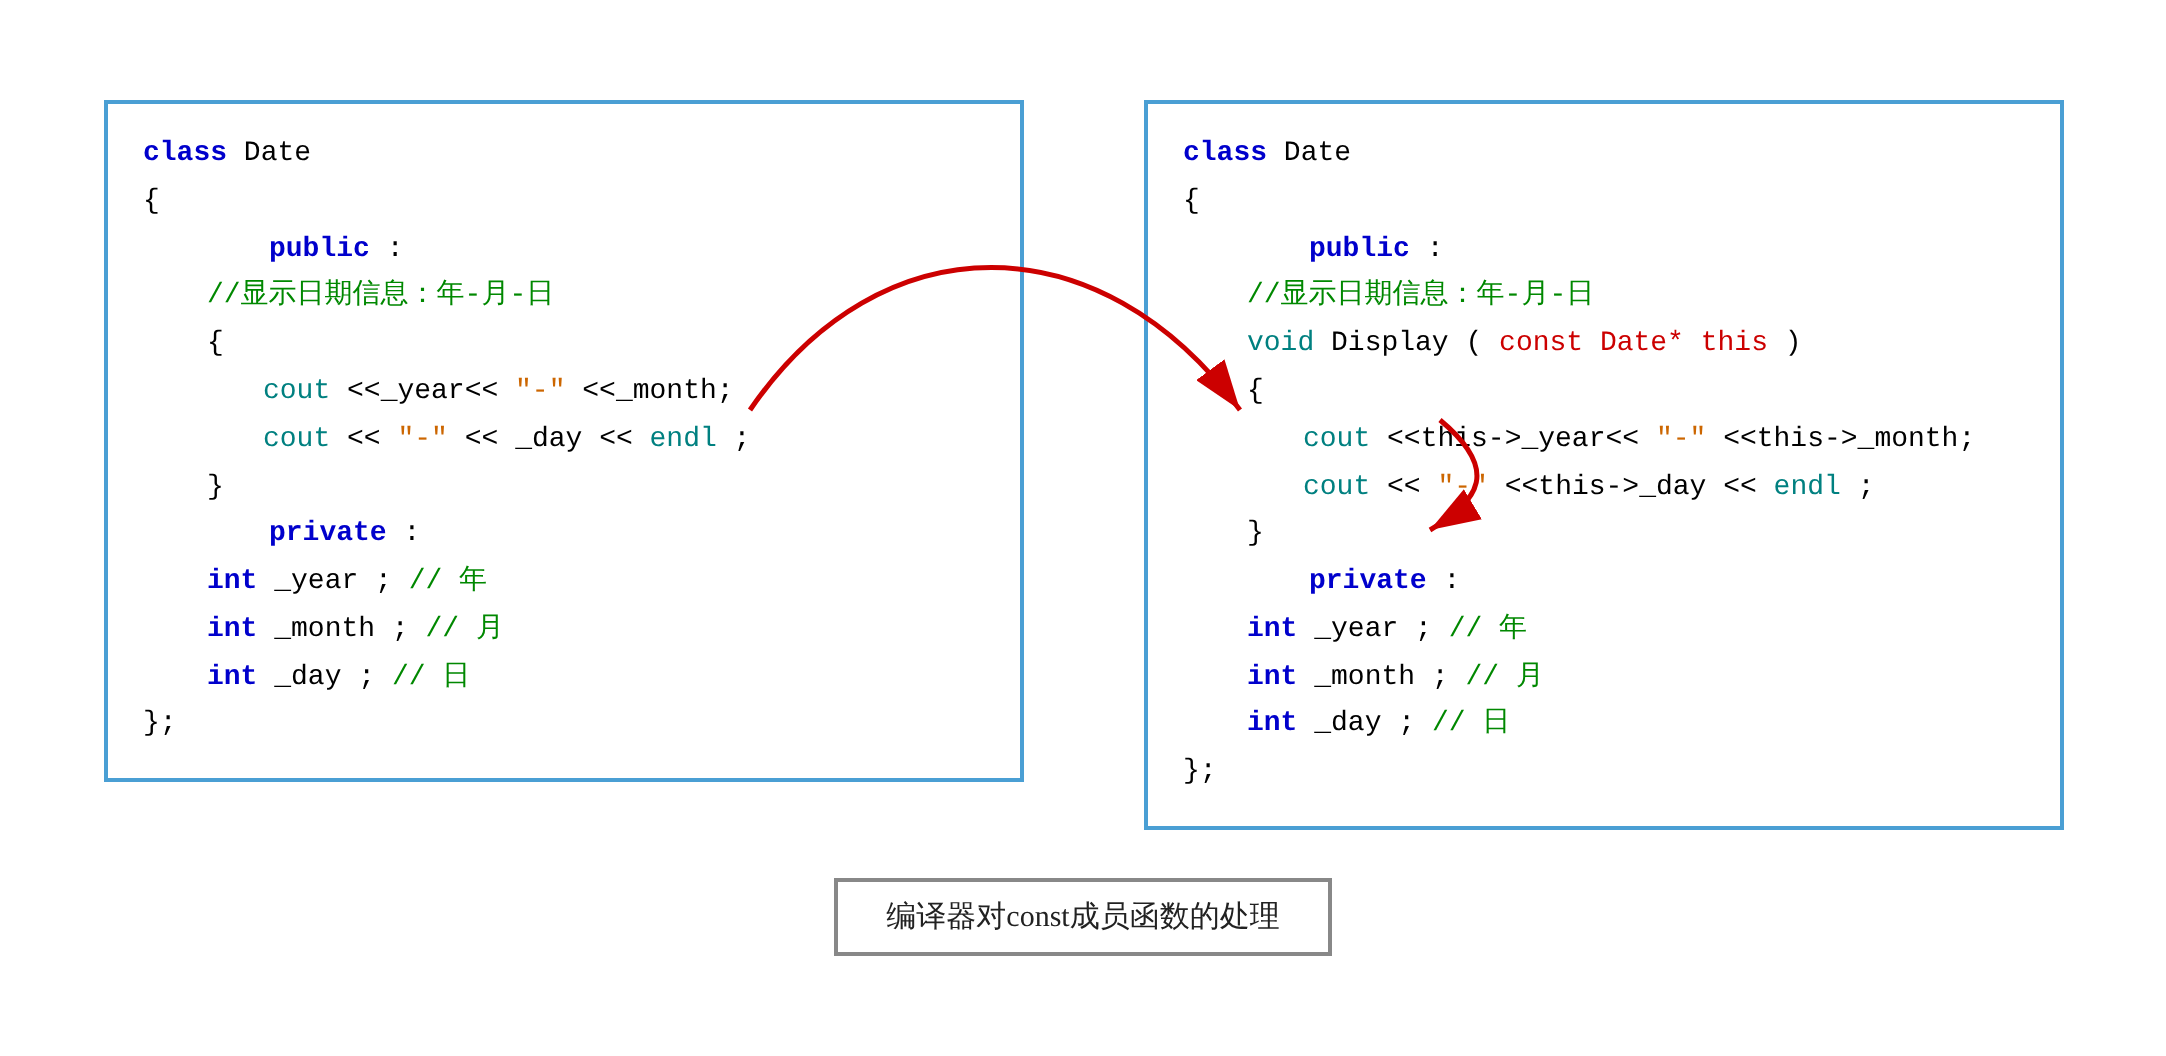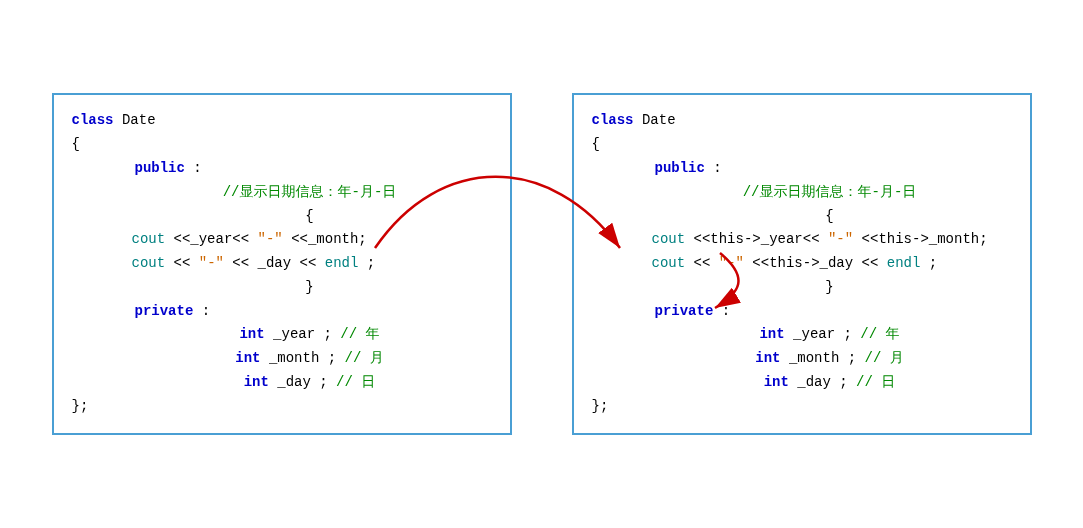--- a/index.html
+++ b/index.html
@@ -31,21 +31,21 @@
     }
     .code-box:first-child {
       margin-right: 60px;
     }
     .kw-blue { color: #0000cc; font-weight: bold; }
     .kw-teal { color: #008080; }
     .kw-orange { color: #cc6600; }
     .kw-red { color: #cc0000; }
     .comment { color: #008800; }
     .indent1 { margin-left: 20px; padding-left: 43px; }
-    .indent2 { margin-left: 56px; text-align: center; }
+    .indent2 { margin-left: 32px; }
     .indent3 { margin-left: 60px; }
     .code-line { white-space: nowrap; }
     .caption-box {
       border: 2px solid #888;
       padding: 8px 24px;
       margin-top: 24px;
       font-family: 'SimSun', 'STSong', serif;
       font-size: 15px;
       color: #222;
       background: #fff;
@@ -161,20 +161,26 @@
 
       <div class="code-line indent1">
         <span class="kw-blue">public</span>
         <span> :</span>
       </div>
 
       <div class="code-line indent2">
         <span class="comment">//显示日期信息：年-月-日</span>
       </div>
 
+      <div class="code-line indent2">
+        <span class="kw-teal">void</span>
+        <span> Display (</span>
+        <span class="kw-red">const Date* this</span>
+        <span>)</span>
+      </div>
 
       <div class="code-line indent2">
         <span>{</span>
       </div>
 
       <div class="code-line indent3">
         <span class="kw-teal">cout</span>
         <span>&lt;&lt;this-&gt;_year&lt;&lt;</span>
         <span class="kw-orange">"-"</span>
         <span>&lt;&lt;this-&gt;_month;</span>
@@ -227,13 +233,16 @@
           <polygon points="0 0, 10 3.5, 0 7" fill="#cc0000"></polygon>
         </marker>
       </defs>
 
       <path d="M 355 155 C 420 60, 530 60, 600 155" stroke="#cc0000" stroke-width="2.5" fill="none" marker-end="url(#arrowhead)"></path>
 
       <path d="M 700 160 C 730 185, 720 200, 695 215" stroke="#cc0000" stroke-width="2.5" fill="none" marker-end="url(#arrowhead)"></path>
     </svg>
   </div>
 
+  <div class="caption-box">
+    <span>编译器对const成员函数的处理</span>
+  </div>
 </div>
 
 </body></html>

